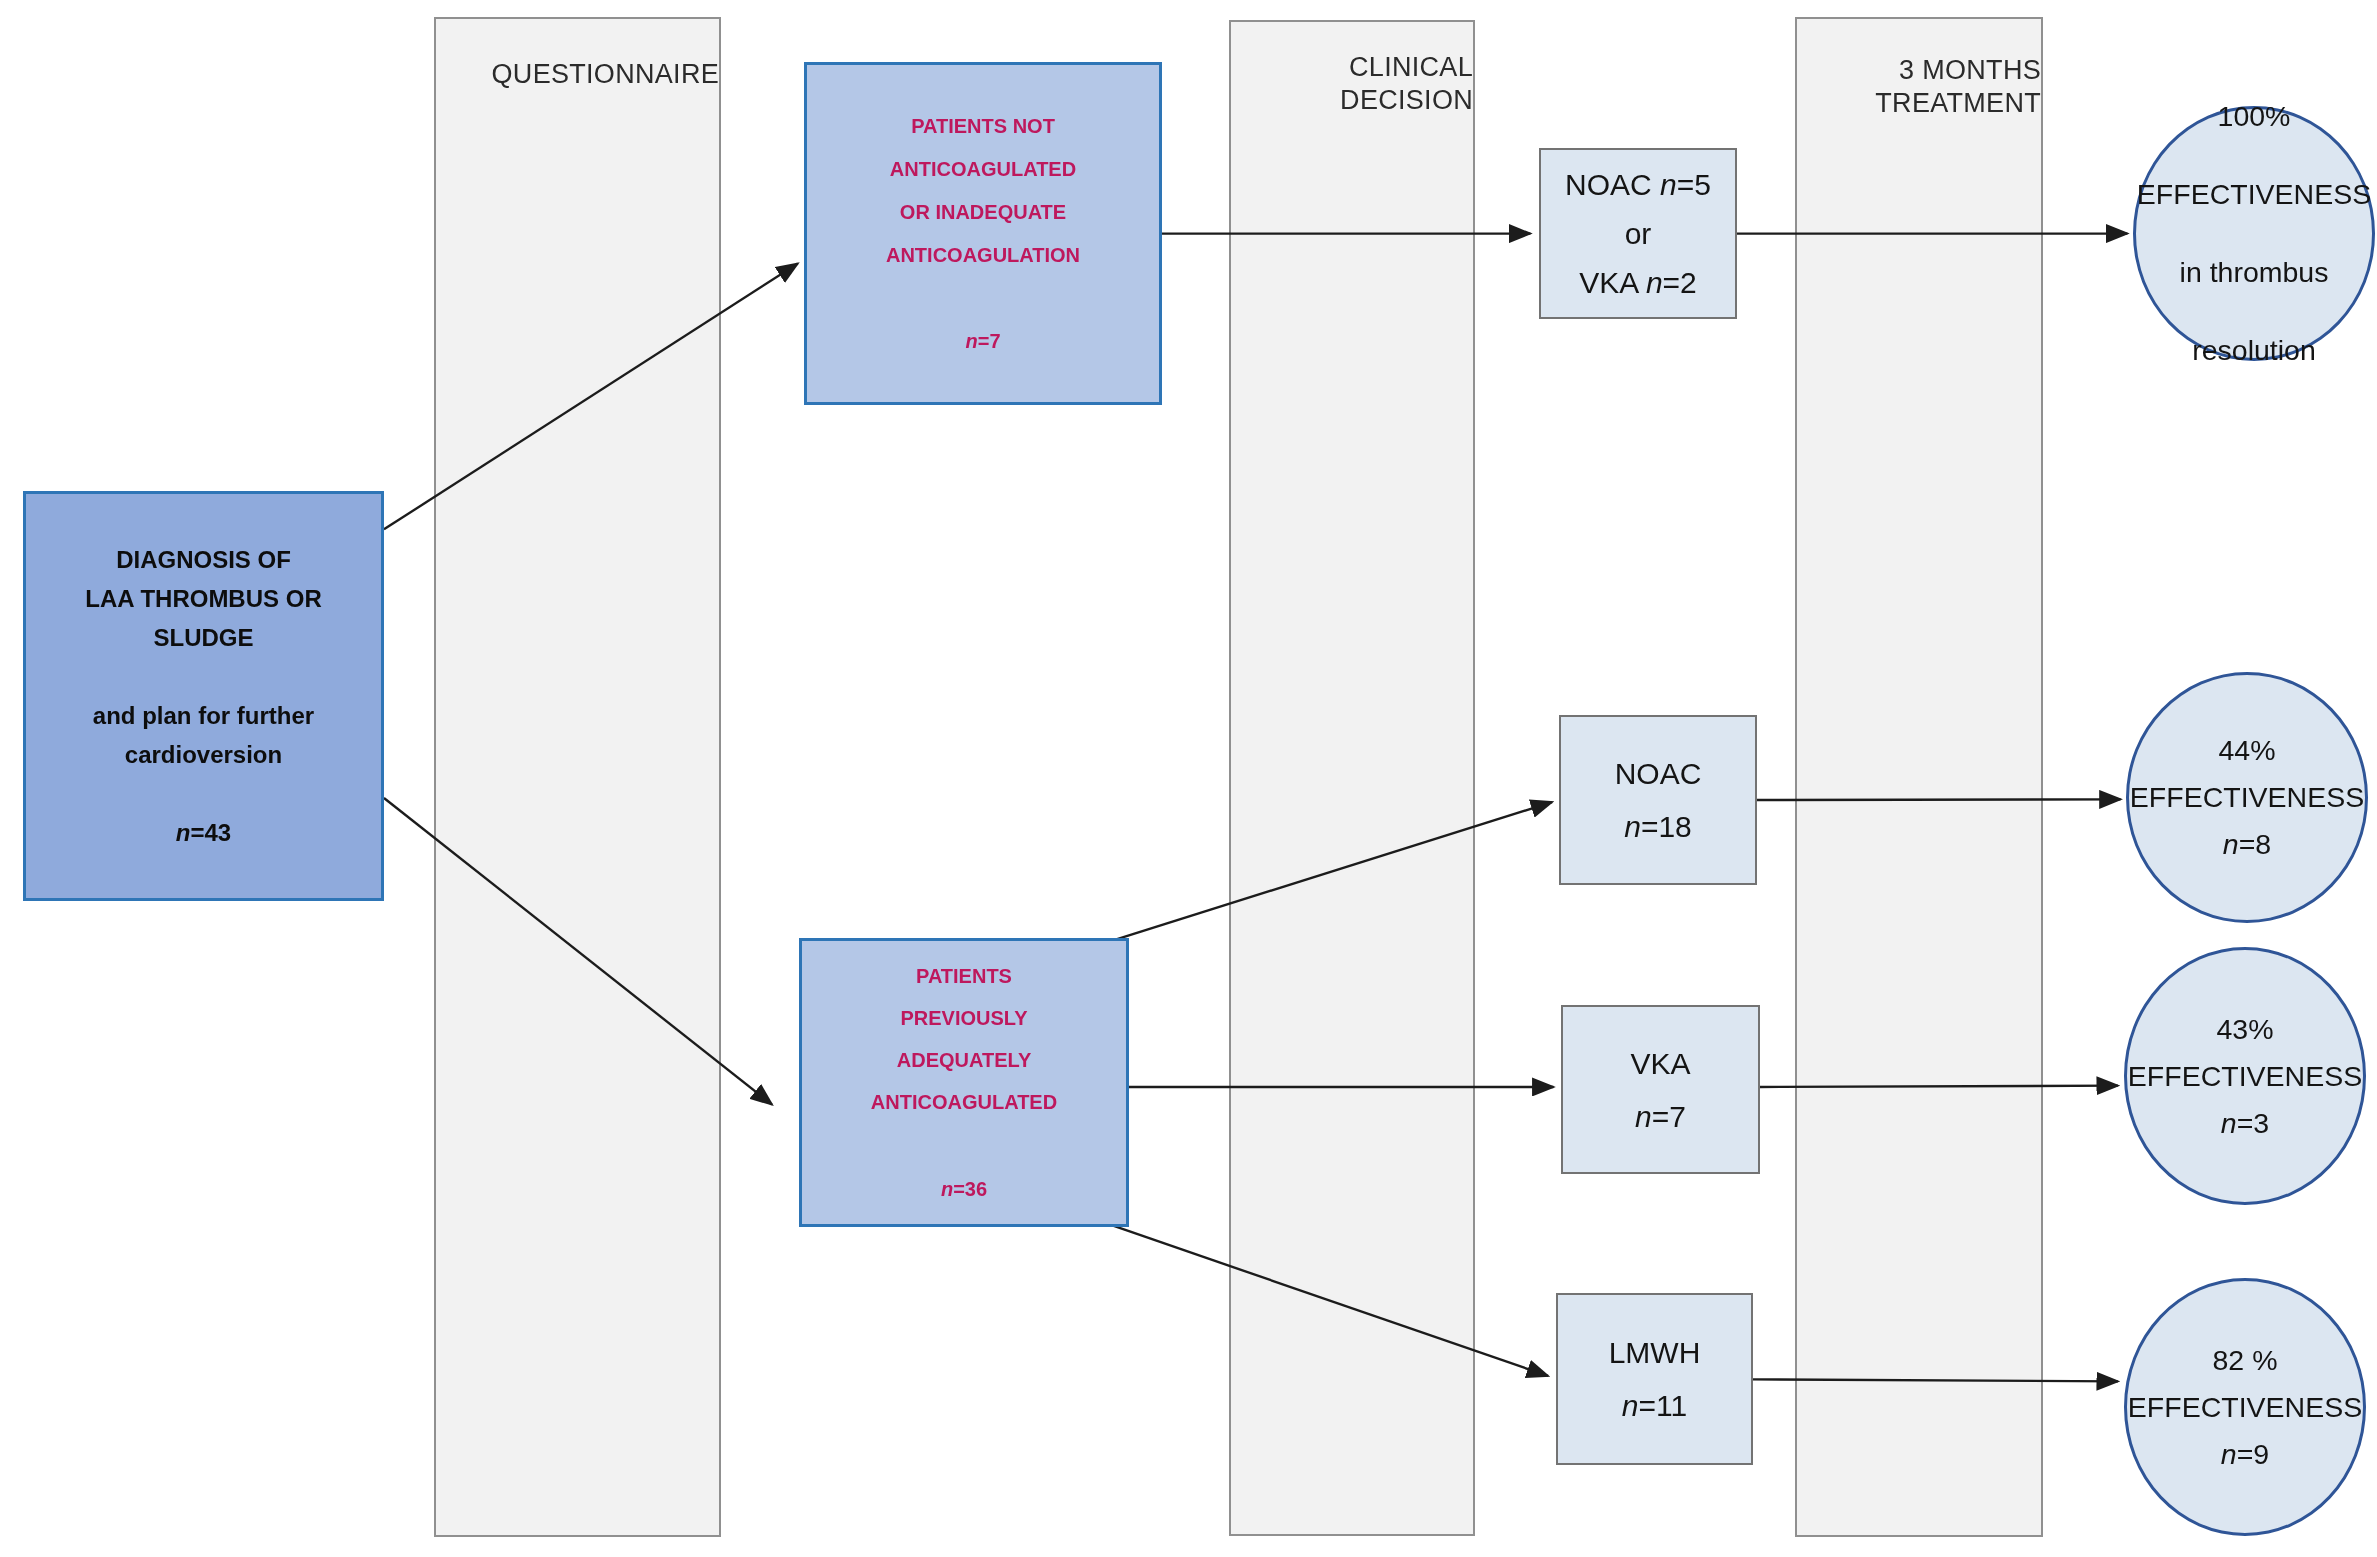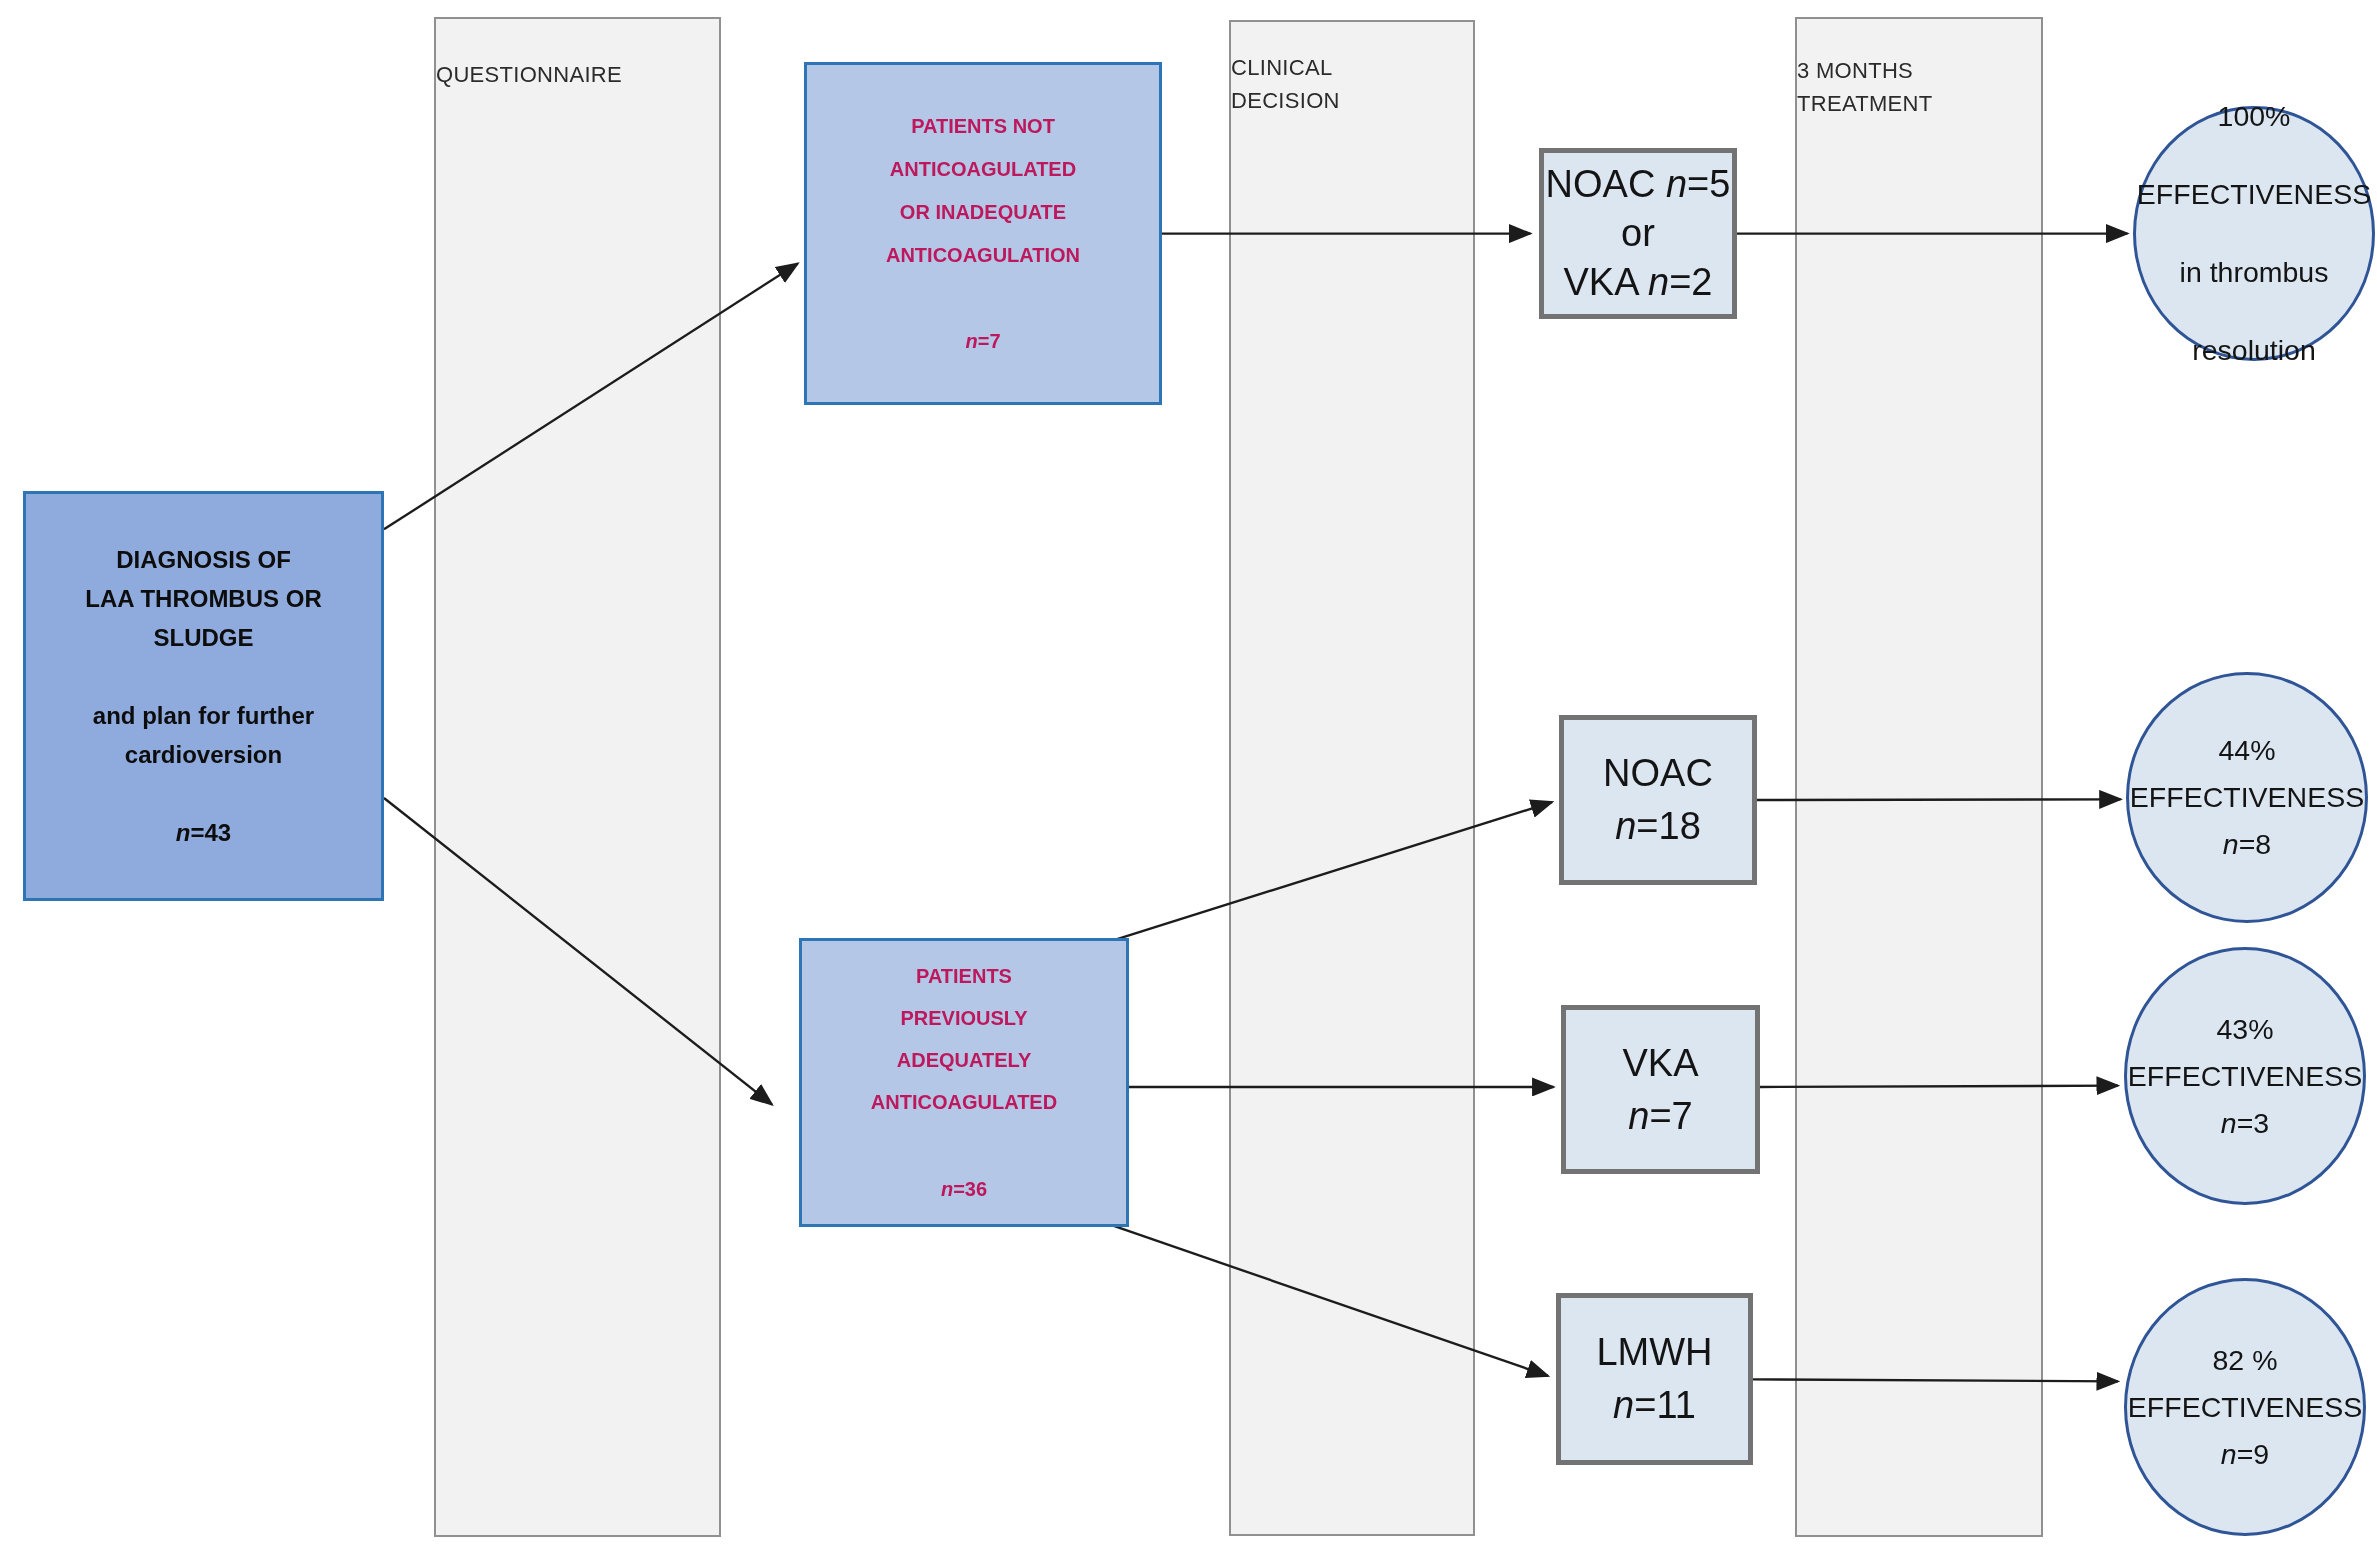--- a/index.html
+++ b/index.html
@@ -5,39 +5,39 @@
   html,body{margin:0;padding:0;background:#ffffff;}
   #canvas{
     position:relative;width:2377px;height:1558px;background:#ffffff;overflow:hidden;
     font-family:"Liberation Sans", sans-serif;color:#111;
   }
   
   .lane{
     position:absolute;background:#f2f2f2;border:2px solid #909090;box-sizing:border-box;
   }
   .lane-label{
-    position:absolute;width:100%;text-align:left;
-    font-size:22px;line-height:33px;color:#2b2b2b;letter-spacing:0.3px;
+    position:absolute;width:100%;text-align:right;
+    font-size:27px;line-height:33px;color:#2b2b2b;letter-spacing:0.3px;
   }
   
   .node{
     position:absolute;box-sizing:border-box;display:flex;flex-direction:column;
     align-items:center;justify-content:center;text-align:center;z-index:3;
   }
   .box-dark{
     background:#8faadc;border:3.4px solid #2e75b6;
     font-weight:bold;font-size:24px;line-height:39px;color:#0d0d0d;
   }
   .box-mid{
     background:#b4c7e7;border:3.4px solid #2e75b6;
     font-weight:bold;font-size:20px;line-height:43px;color:#be185d;
   }
   .box-light{
-    background:#dce6f1;border:5px solid #737373;
-    font-size:38px;line-height:53px;color:#141414;
+    background:#dce6f1;border:2px solid #737373;
+    font-size:30px;line-height:53px;color:#141414;
   }
   .circle{
     background:#dce6f1;border:3.4px solid #2f5597;border-radius:50%;
     font-size:28.5px;line-height:43px;color:#141414;
   }
   .gap1{height:39px;}
   .gap2{height:43px;}
   .gap3{height:45px;}
   i{font-style:italic;}
   

